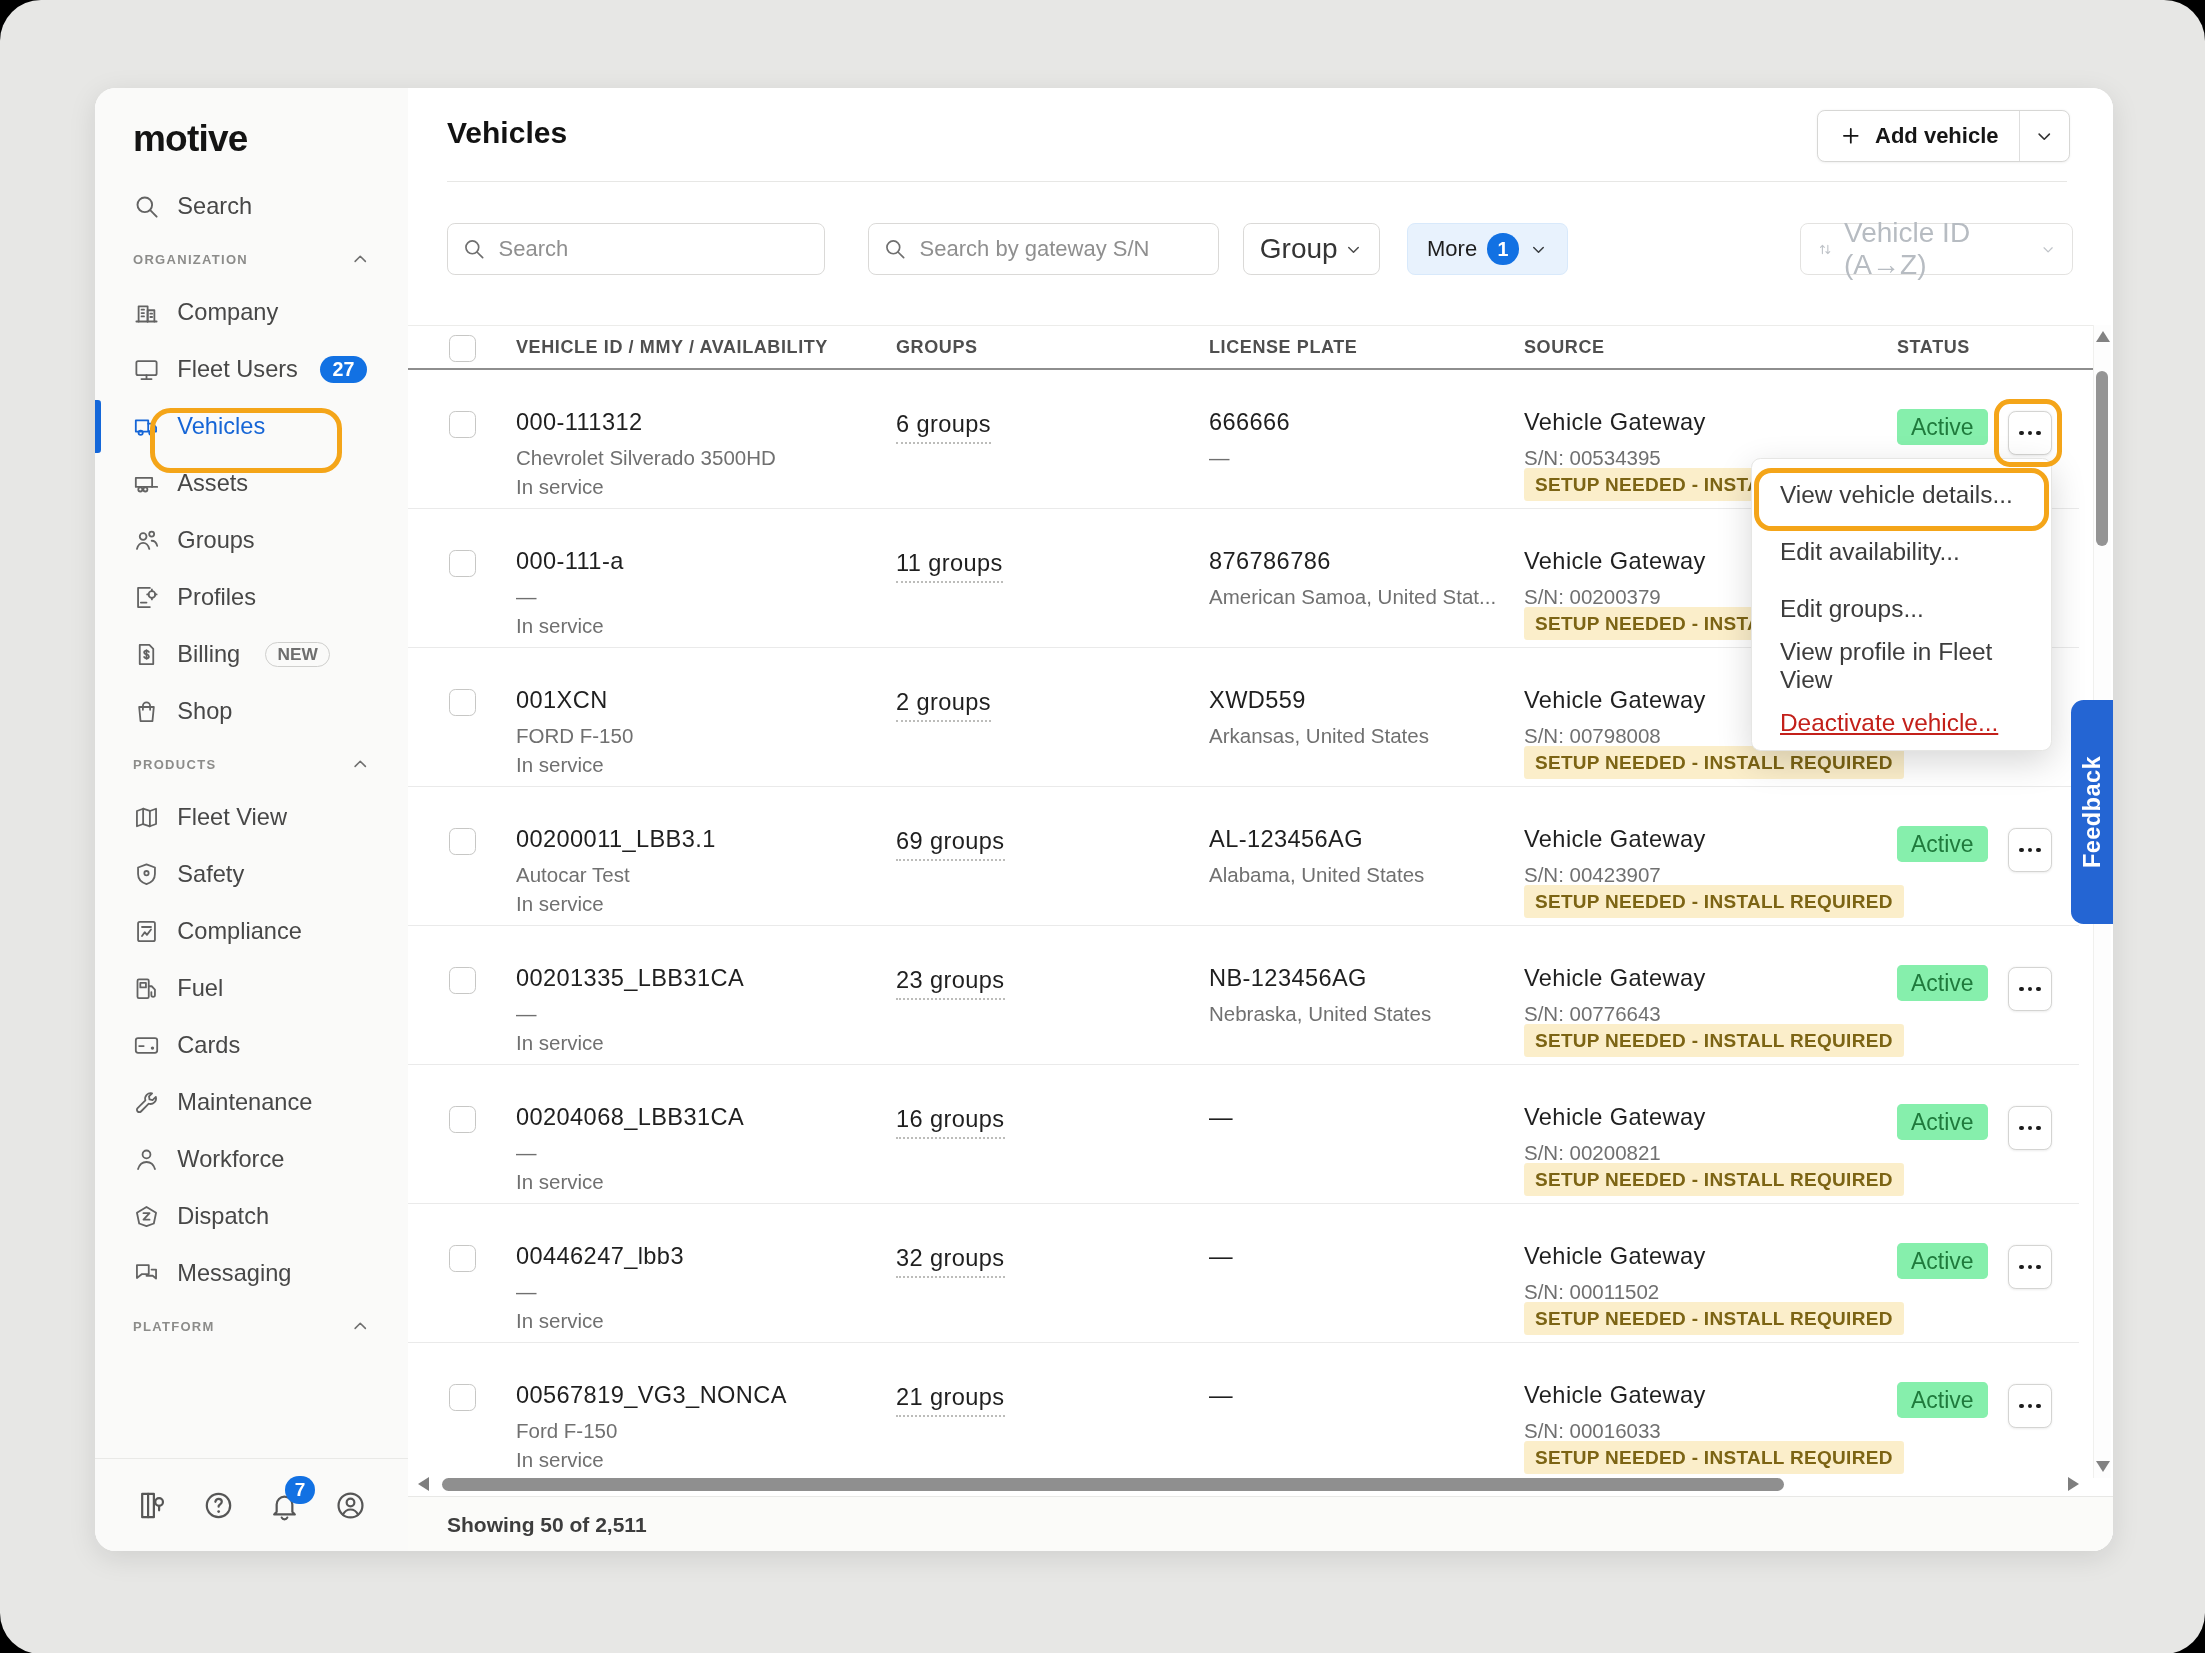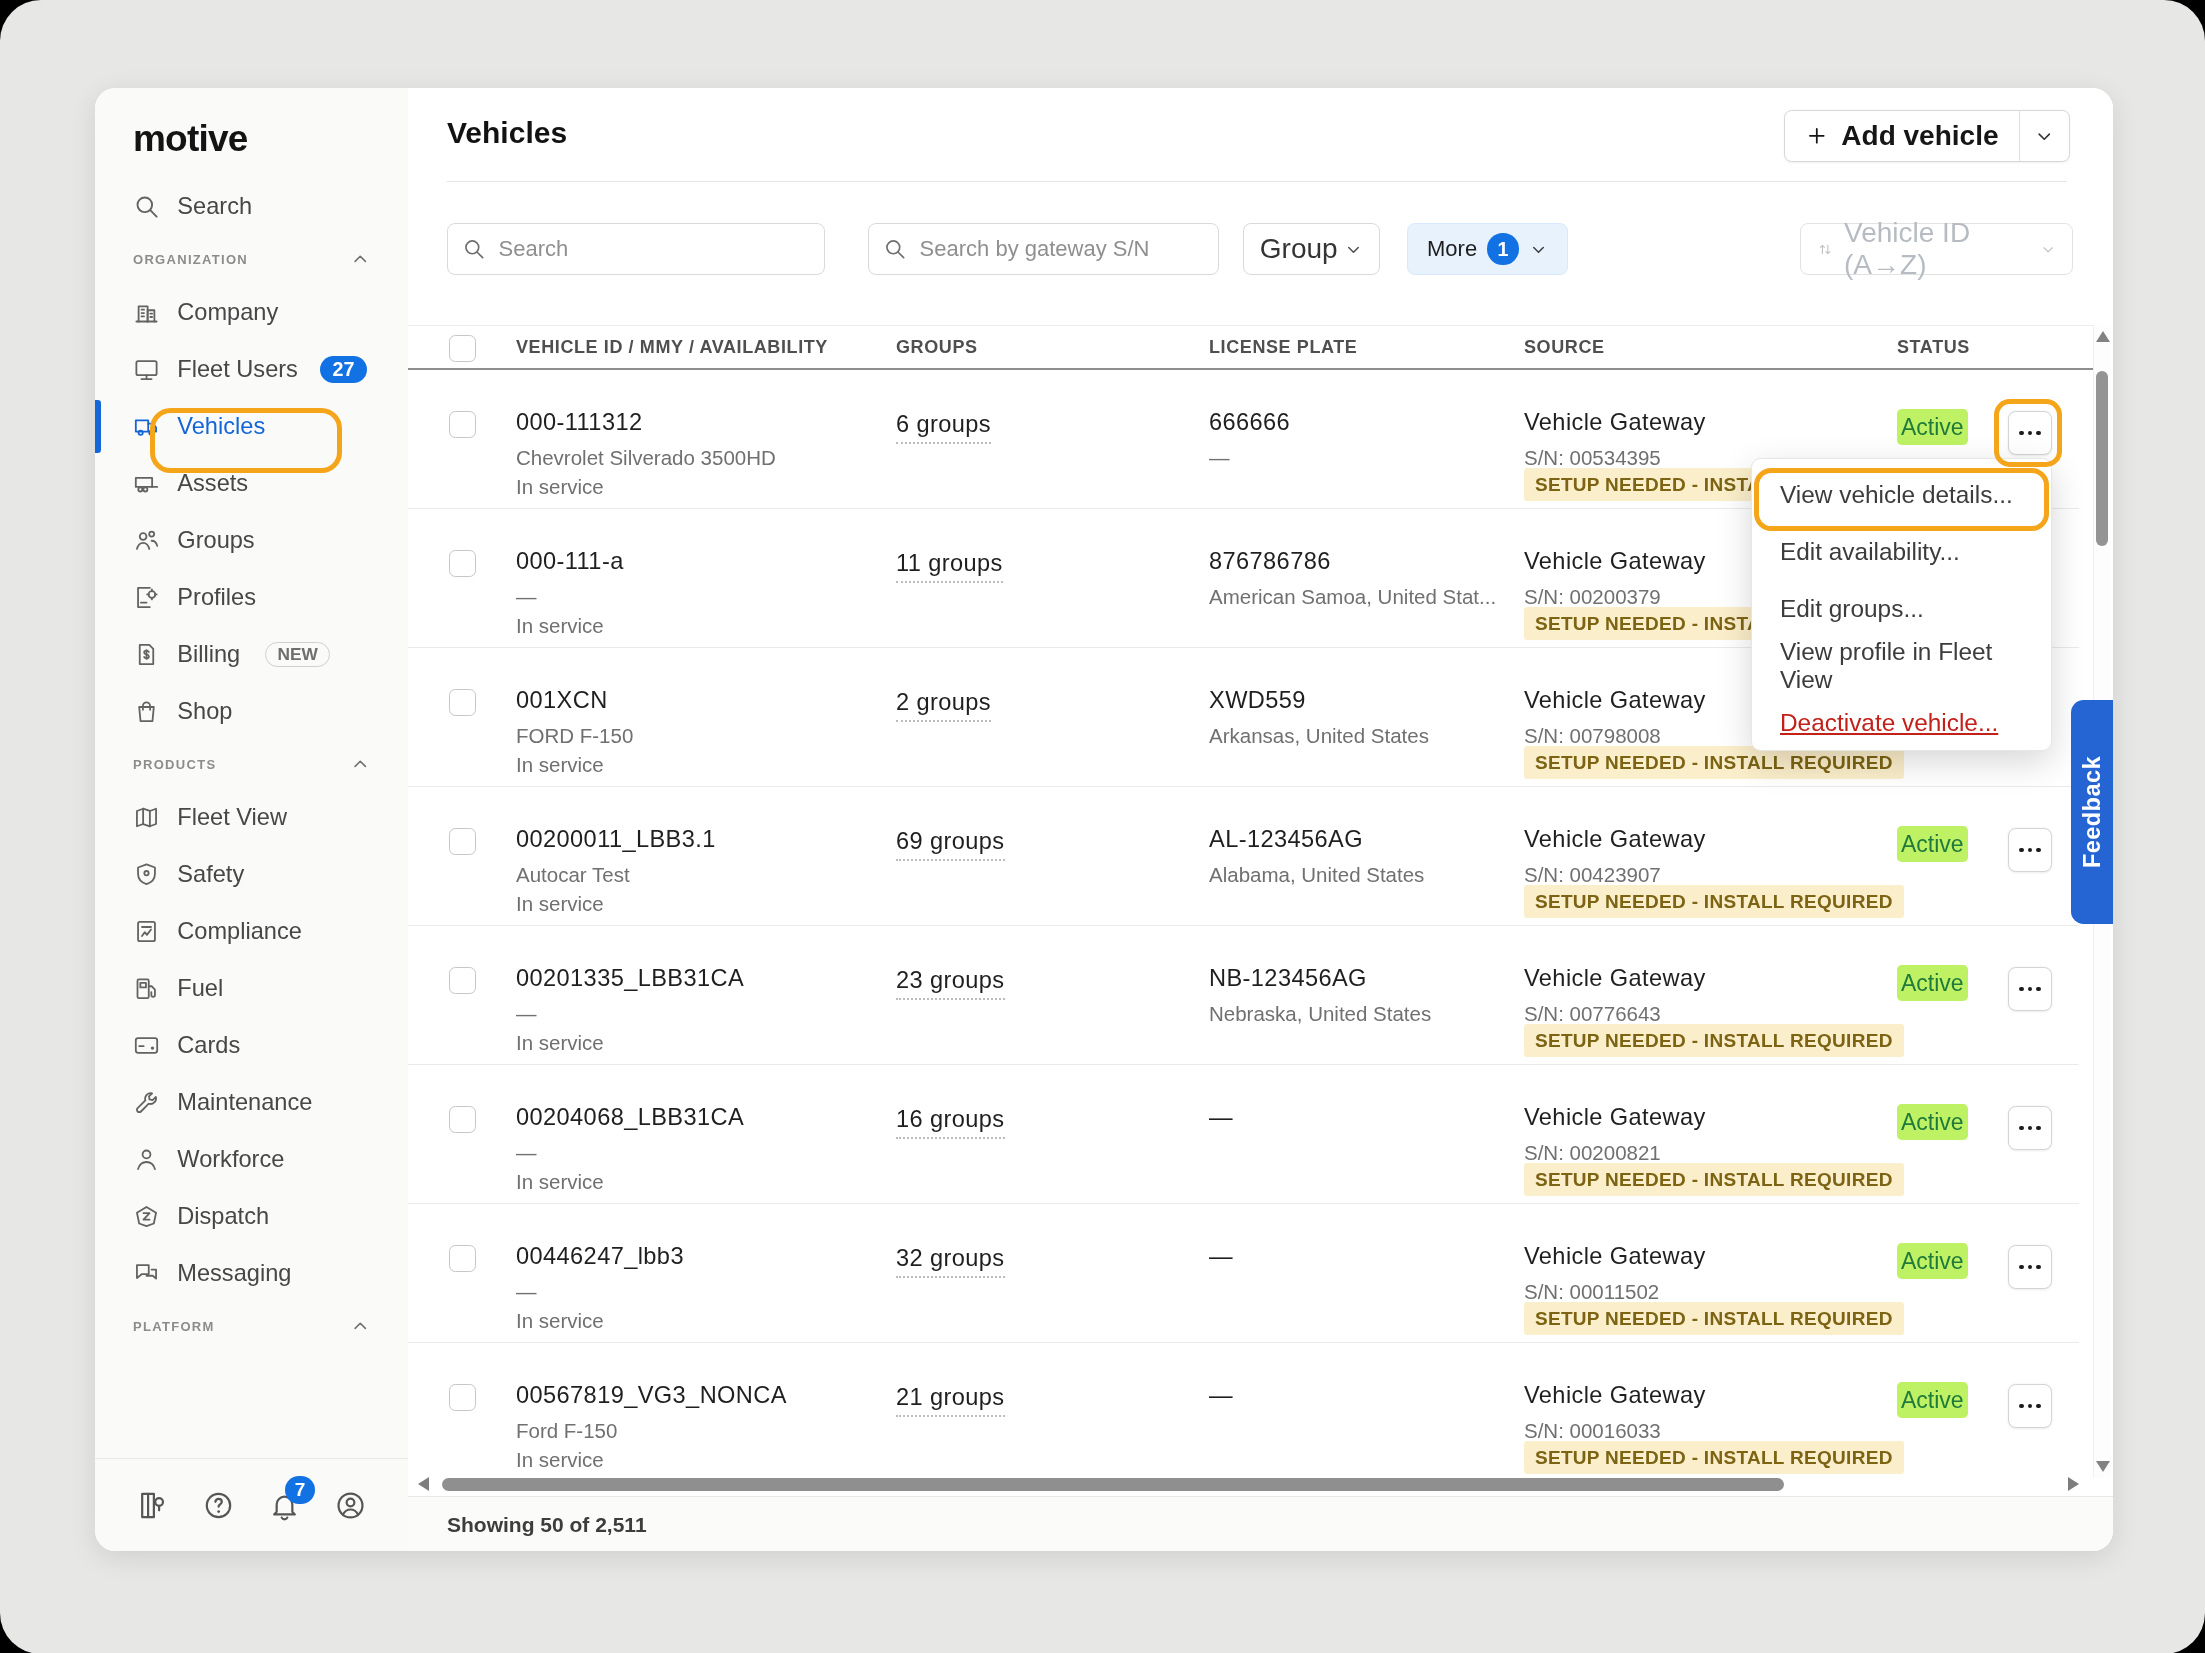--- a/index.html
+++ b/index.html
@@ -34,21 +34,21 @@
   .side-footer svg{width:33px;height:33px;display:block;}
   .notif-badge{position:absolute;top:-12.6px;right:-14px;min-width:19px;height:28px;padding:0 5.5px;
                background:#1271e3;color:#fff;font-size:19px;font-weight:700;border-radius:787px;
                display:flex;align-items:center;justify-content:center;}
 
   
   .main{position:absolute;left:313px;top:0;right:0;bottom:0;background:#fff;}
   .page-title{position:absolute;left:39px;top:28px;font-size:30px;font-weight:700;color:#121212;}
   .add-btn{position:absolute;right:43px;top:22px;height:50px;display:flex;align-items:stretch;background:#fff;
            border:1.6px solid #d7d7d5;border-radius:7.9px;box-shadow:0 0.8px 2.4px rgba(0,0,0,.06);cursor:pointer;}
-  .add-main{display:flex;align-items:center;gap:12.6px;padding:0 20.5px;font-size:28px;font-weight:700;color:#161616;}
+  .add-main{display:flex;align-items:center;gap:12.6px;padding:0 20.5px;font-size:22px;font-weight:700;color:#161616;}
   .add-main svg{width:23.6px;height:23.6px;color:#161616;}
   .add-caret{width:49px;display:flex;align-items:center;justify-content:center;border-left:1.6px solid #dedede;}
   .add-caret svg{width:20.5px;height:20.5px;color:#333;}
   .header-divider{position:absolute;left:39px;right:46px;top:93px;height:0.8px;background:#e7e7e5;}
 
   .filters{position:absolute;top:135px;left:0;right:0;height:52px;}
   .input-wrap{position:absolute;height:52px;border:1.6px solid #dad9d7;border-radius:7.9px;background:#fff;
               display:flex;align-items:center;box-sizing:border-box;}
   .input-wrap svg{width:23.6px;height:23.6px;color:#6f6f6f;margin-left:14px;flex:none;}
   .input-wrap input{border:none;outline:none;background:transparent;font-size:22px;color:#222;
@@ -86,22 +86,22 @@
   .c-id{left:108px;top:39px;}
   .c-mmy{left:108px;top:76px;}
   .c-avail{left:108px;top:105px;}
   .c-groups{left:488px;top:41px;border-bottom:2.4px dotted #bcbcba;padding-bottom:3.9px;cursor:pointer;}
   .c-plate{left:801px;top:39px;}
   .c-plate-sub{left:801px;top:76px;}
   .c-src{left:1116px;top:39px;}
   .c-sn{left:1116px;top:76px;}
   .c-setup{left:1116px;top:98px;height:33px;line-height:33px;background:#fbeeca;color:#7c6414;
            font-size:19px;font-weight:600;letter-spacing:0.3px;padding:0 11px;border-radius:3.2px;}
-  .c-status{left:1489px;top:39px;height:36px;line-height:36px;background:#bef264;color:#1f7a3c;
-            font-size:23px;padding:0 4px;border-radius:4.7px;}
+  .c-status{left:1489px;top:39px;height:36px;line-height:36px;background:#86efac;color:#1f7a3c;
+            font-size:23px;padding:0 14px;border-radius:4.7px;}
   .c-status:empty{display:none;}
   .dots-btn{left:1600px;top:41px;width:44px;height:44px;border:1.6px solid #d4d4d2;border-radius:7.9px;
             background:#fff;box-shadow:0 0.8px 2.4px rgba(0,0,0,.08);display:flex;align-items:center;
             justify-content:center;gap:3.9px;box-sizing:border-box;cursor:pointer;}
   .dots-btn i{width:4.7px;height:4.7px;border-radius:50%;background:#1c1c1c;}
   .dots-ring{left:1586px;top:29px;width:68px;height:68px;border-radius:15.8px;z-index:70;}
 
   
   .vscroll{position:absolute;left:1685px;top:237px;width:17.3px;height:1153px;background:#fdfdfd;
            border-left:0.8px solid #f0f0ee;}

